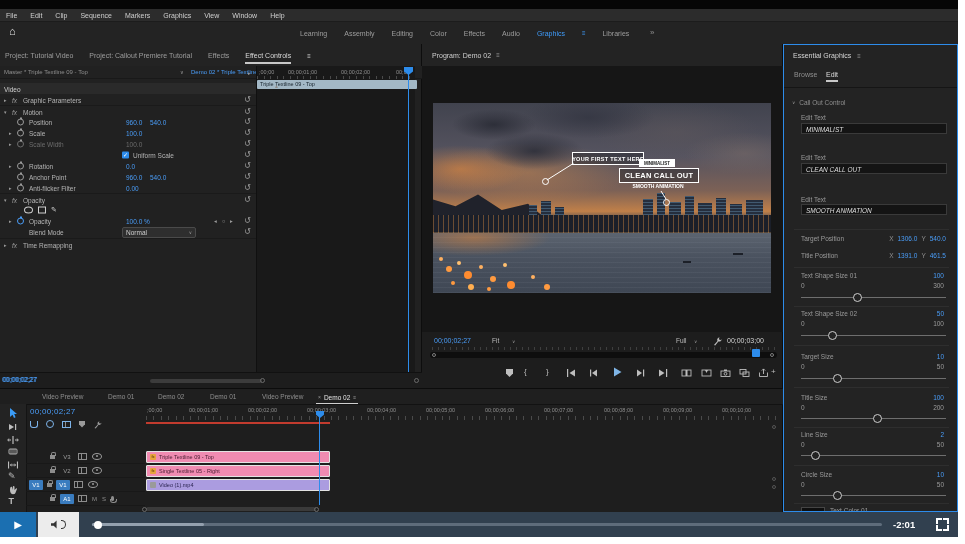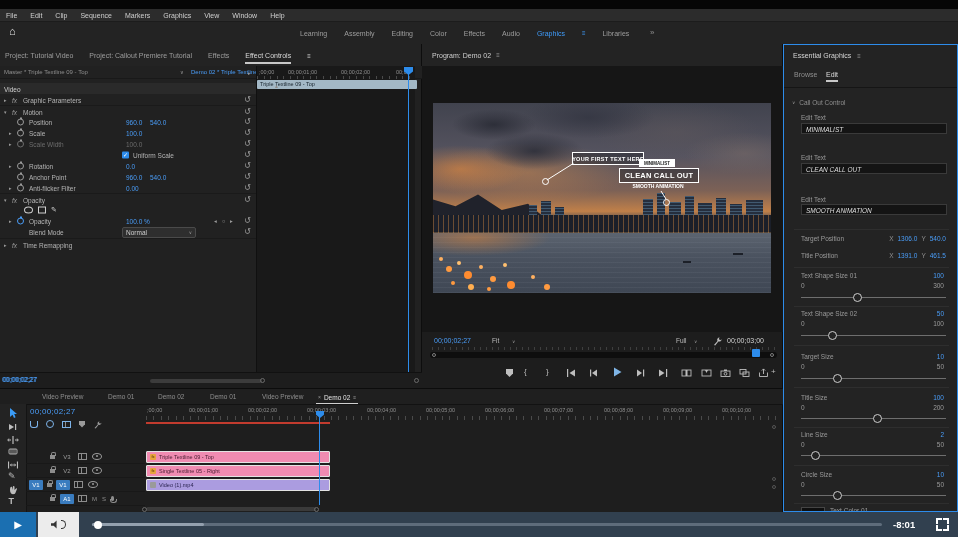--- a/index.html
+++ b/index.html
@@ -611,21 +611,21 @@
     <div class="v" style="left:0;top:0;width:36px;height:25px;background:#1b6fb1;display:flex;align-items:center;justify-content:center;">
       <span style="color:#fff;font-size:10px;">▶</span>
     </div>
     <div class="v" style="left:38px;top:0;width:41px;height:25px;background:#ececec;display:flex;align-items:center;justify-content:center;gap:1px;">
       <span style="width:9px;height:9px;background:#333;clip-path:polygon(0 35%,30% 35%,62% 5%,62% 95%,30% 65%,0 65%);"></span>
       <span style="width:4px;height:7px;border:1.3px solid #333;border-left:none;border-radius:0 6px 6px 0;"></span>
     </div>
     <div class="v" style="left:92px;top:11px;width:790px;height:3px;background:#5e6c7b;border-radius:2px;"></div>
     <div class="v" style="left:92px;top:11px;width:112px;height:3px;background:#93a0ae;border-radius:2px;"></div>
     <div class="v" style="left:94px;top:8.5px;width:8px;height:8px;background:#fff;border-radius:50%;"></div>
-    <span class="v" style="left:893px;top:7px;color:#fff;font-size:9.5px;font-weight:bold;">-8:01</span>
+    <span class="v" style="left:893px;top:7px;color:#fff;font-size:9.5px;font-weight:bold;">-2:01</span>
     <div class="v fs" style="left:936px;top:6px;width:13px;height:13px;">
       <span style="left:0;top:0;border-left:2px solid #fff;border-top:2px solid #fff;"></span>
       <span style="right:0;top:0;border-right:2px solid #fff;border-top:2px solid #fff;"></span>
       <span style="left:0;bottom:0;border-left:2px solid #fff;border-bottom:2px solid #fff;"></span>
       <span style="right:0;bottom:0;border-right:2px solid #fff;border-bottom:2px solid #fff;"></span>
     </div>
   </div>
 
 </div>
 </div>

